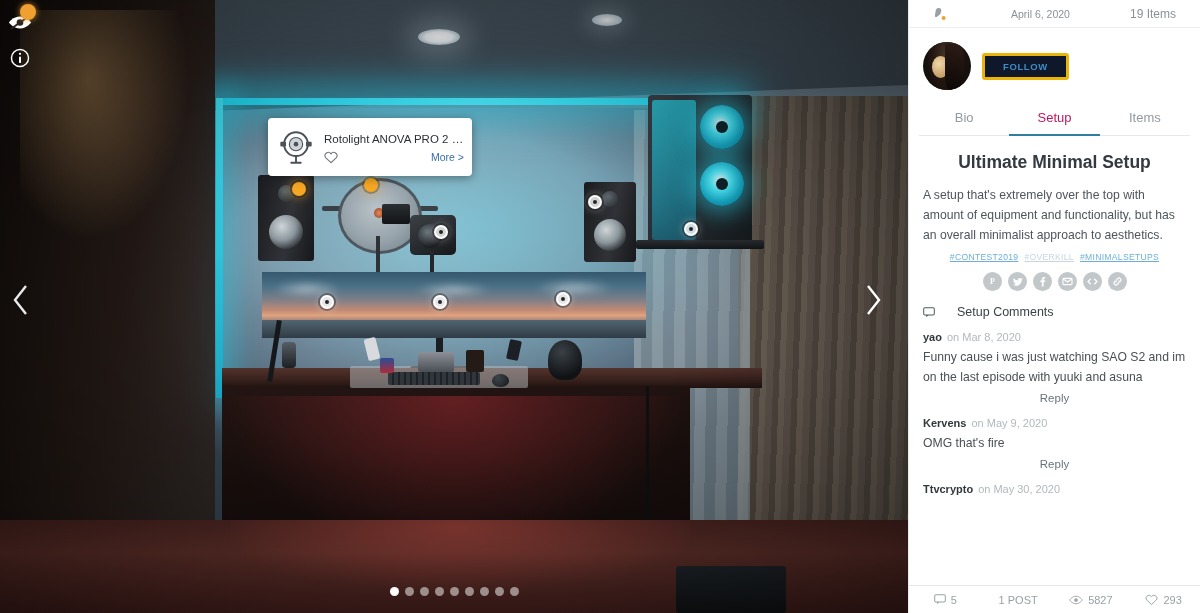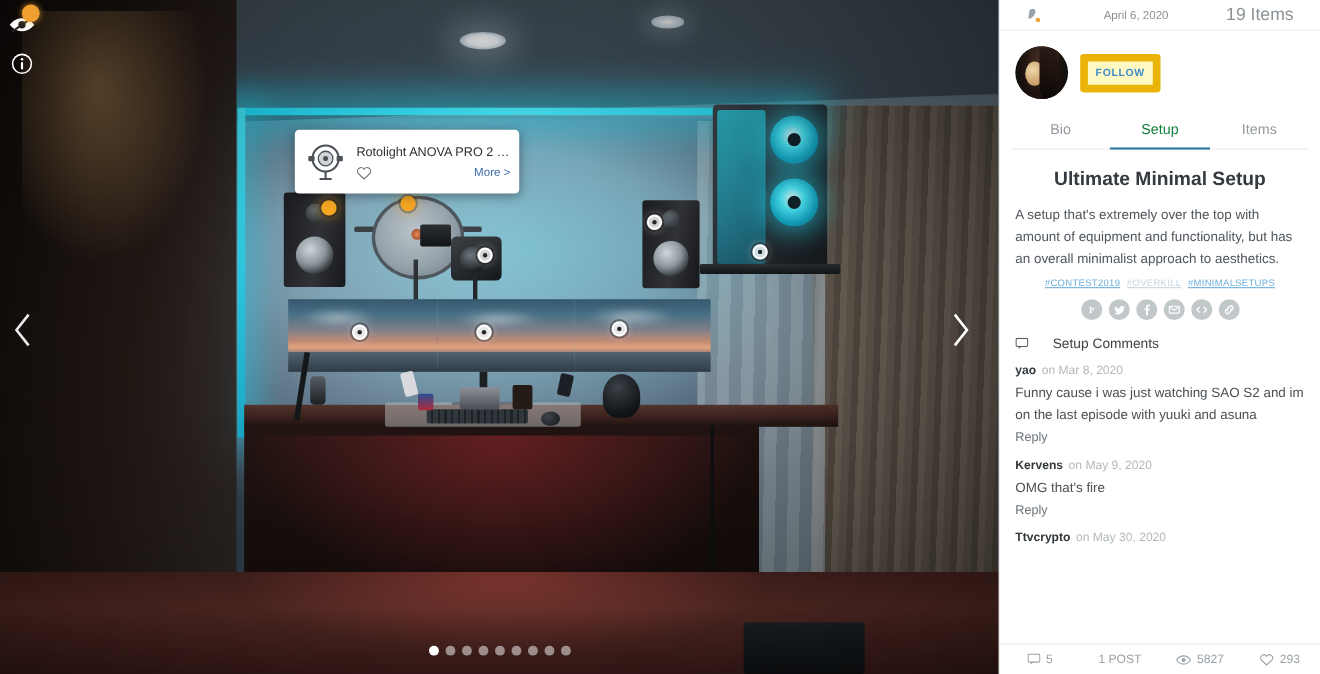--- a/index.html
+++ b/index.html
@@ -263,21 +263,21 @@
     width: 292px; height: 613px; background: #fff;
     display: flex; flex-direction: column; position: relative;
     border-left: 1px solid #e8eaec;
   }
   #sb-topbar {
     height: 28px; flex: 0 0 28px; display: flex; align-items: center;
     padding: 0 24px; border-bottom: 1px solid #eceef0;
   }
   .logo-mark { position: relative; width: 18px; height: 16px; }
   .logo-date { flex: 1; text-align: center; font-size: 10.5px; color: #8b9297; }
-  .logo-items { font-size: 16px; color: #8b9297; }
+  .logo-items { font-size: 12px; color: #8b9297; }
 
   #sb-profile { display: flex; align-items: center; padding: 14px 14px 8px 14px; gap: 11px; }
   #avatar {
     width: 48px; height: 48px; border-radius: 50%; flex: 0 0 48px; overflow: hidden;
     position: relative; background: #15110f;
   }
   .av-hair { position: absolute; left: 5px; top: 0; width: 38px; height: 48px;
     background: radial-gradient(ellipse at 48% 28%, #4a342a 0%, #241712 48%, #0d0907 100%); }
   .av-face { position: absolute; left: 9px; top: 14px; width: 17px; height: 22px; border-radius: 50%;
     background: radial-gradient(circle at 40% 35%, #efd8a9, #c9a06a 70%); }
@@ -285,33 +285,33 @@
     background: linear-gradient(200deg, #2c1c15, #0b0706); border-radius: 0 0 40% 30%; }
 
   .name-wrap { flex: 1; min-width: 0; }
   #profile-name { font-size: 19px; color: #343a40; line-height: 22px; white-space: nowrap; }
   .verified {
     width: 13px; height: 13px; border-radius: 50%; background: #efb93b;
     display: flex; align-items: center; justify-content: center; margin-top: 3px;
   }
   .verified svg { width: 8px; height: 8px; }
   #follow-button {
-    flex: 0 0 auto; border: 7px solid #eab308; color: #3e8bc9; background: #fef9c3;
+    flex: 0 0 auto; border: 3px solid #eab308; color: #3e8bc9; background: #0f172a;
     font-size: 9.5px; font-weight: bold; letter-spacing: .6px;
-    padding: 5px 7px; border-radius: 3px; cursor: pointer;
+    padding: 5px 18px; border-radius: 3px; cursor: pointer;
     font-family: "Liberation Sans", sans-serif;
   }
 
   #sb-tabs { display: flex; border-bottom: 1px solid #e6e9eb; margin: 4px 10px 0 10px; }
   .tab {
     flex: 1; text-align: center; font-size: 13px; color: #939a9f;
     padding: 8px 0 9px 0; cursor: pointer; border-bottom: 2px solid transparent;
     margin-bottom: -1px;
   }
-  .tab.active { color: #15803d; border-bottom-color: #2f7f9e; }
+  .tab.active { color: #be185d; border-bottom-color: #2f7f9e; }
 
   #sb-scroll { flex: 1; overflow: hidden; padding: 0 14px; }
 
   #setup-title {
     text-align: center; font-size: 17.5px; font-weight: bold; color: #343a40;
     margin: 16px 0 12px 0;
   }
   #setup-desc { font-size: 12.2px; color: #4e555b; line-height: 20px; text-align: left; }
   #hashtags { text-align: center; margin: 7px 0 0 0; font-size: 8.6px; letter-spacing: .3px; }
   #hashtags .tag { color: #6db0dd; text-decoration: underline; margin: 0 3px; cursor: pointer; }
@@ -328,21 +328,21 @@
   .cmt-head { display: flex; align-items: center; gap: 22px; margin: 0 0 12px 0; font-size: 12.5px; }
   .cmt-head .lbl { color: #3c4246; }
   .cmt-head.addlink .lbl { color: #4e93c4; cursor: pointer; }
   .bubble-ico { width: 12px; height: 11px; flex: 0 0 12px; }
 
   .comment { margin-bottom: 13px; }
   .cm-meta { font-size: 11px; margin-bottom: 4px; }
   .cm-user { color: #32383c; font-weight: bold; margin-top: 24px; }
   .cm-date { color: #b2b8bc; margin-left: 5px; }
   .cm-text { font-size: 12.2px; color: #4a5055; line-height: 20px; }
-  .cm-reply { font-size: 11.5px; color: #6b7379; margin-top: 5px; cursor: pointer; }
+  .cm-reply { font-size: 11.5px; color: #6b7379; margin-top: 5px; cursor: pointer; text-align: center; }
 
   #sb-statusbar {
     flex: 0 0 28px; height: 28px; border-top: 1px solid #e6e9eb;
     display: flex; align-items: center; background: #fff;
   }
   .stat { flex: 1; display: flex; align-items: center; justify-content: center; gap: 5px;
     font-size: 11px; color: #9aa1a6; cursor: pointer; }
   .stat svg { fill: #9aa1a6; }
 </style>
 </head>

